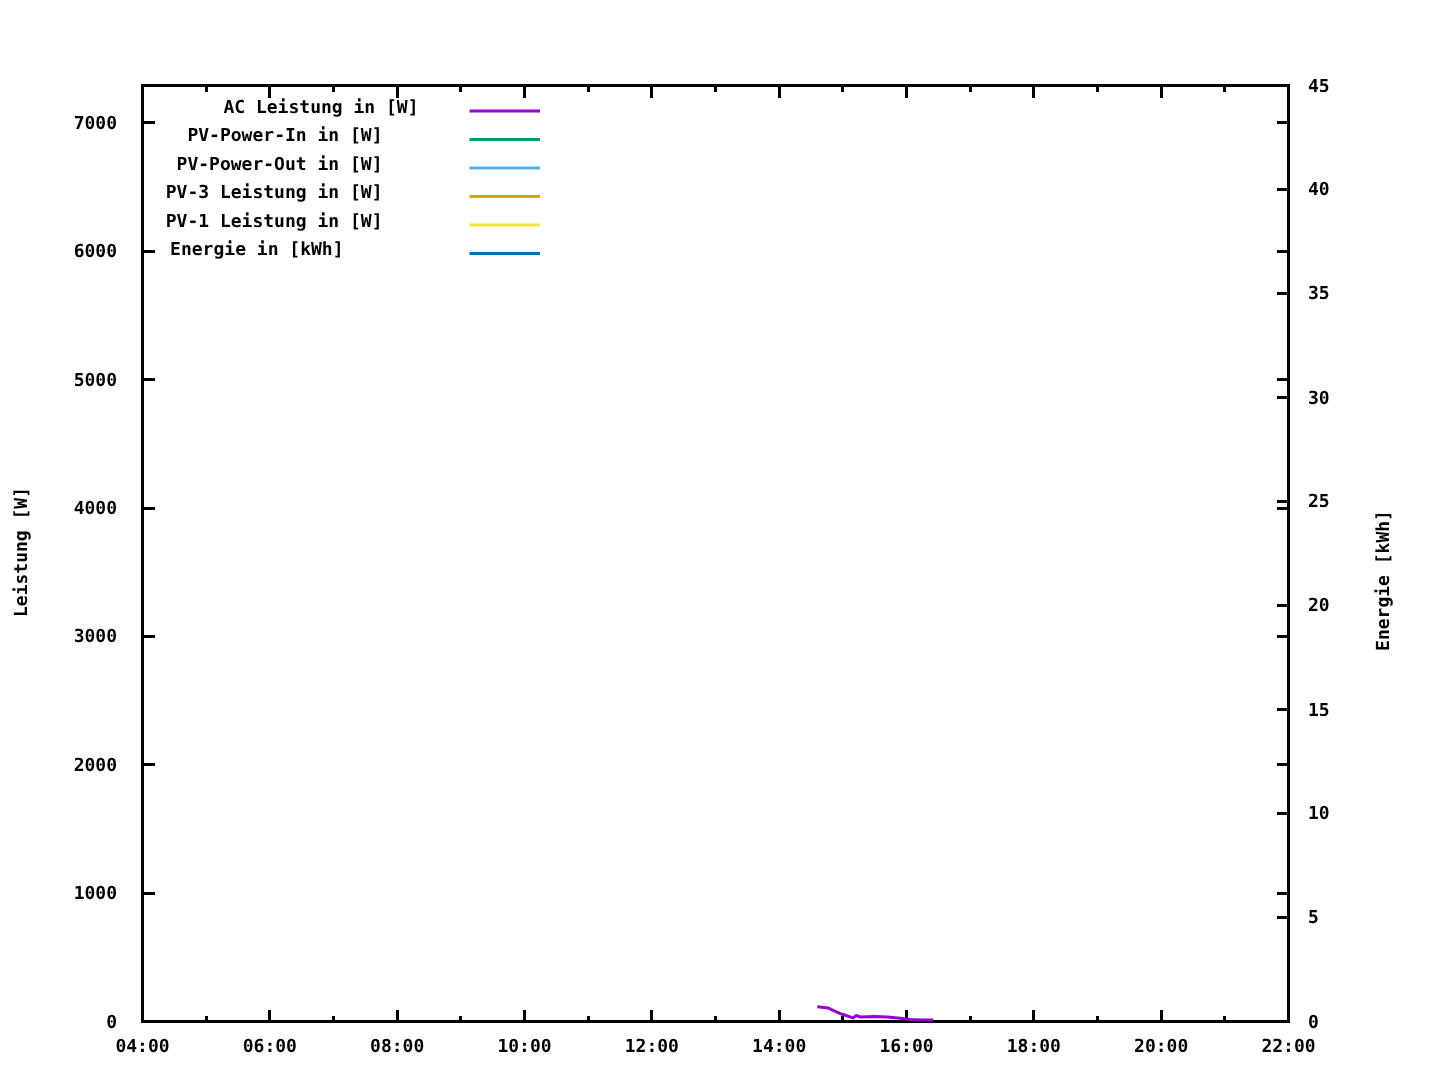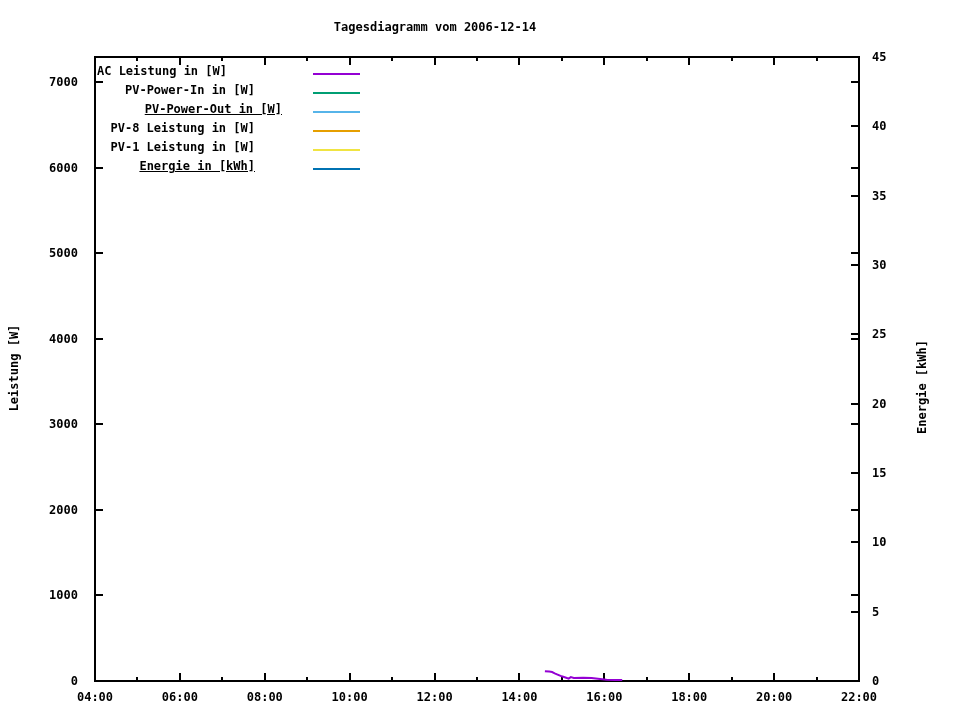--- a/index.html
+++ b/index.html
@@ -59,21 +59,20 @@
   #legend .legend-line {
     position: absolute;
     width: 47px;
     height: 2px;
   }
 </style>
 </head>
 <body>
 
 <div class="screen">
-  <div class="chart-title">Tagesdiagramm vom 2006-12-14</div>
   <div class="ylabel-left">Leistung [W]</div>
   <div class="ylabel-right">Energie [kWh]</div>
   <svg id="plot" width="960" height="720">
       <rect x="95" y="57" width="764" height="624" fill="none" stroke="#000000" stroke-width="2" shape-rendering="crispEdges"></rect>
       <line x1="95" y1="681" x2="95" y2="673" stroke="#000000" stroke-width="2" shape-rendering="crispEdges"></line>
       <line x1="95" y1="57" x2="95" y2="65" stroke="#000000" stroke-width="2" shape-rendering="crispEdges"></line>
       <text x="95" y="701" text-anchor="middle">04:00</text>
       <line x1="179.88888888888889" y1="681" x2="179.88888888888889" y2="673" stroke="#000000" stroke-width="2" shape-rendering="crispEdges"></line>
       <line x1="179.88888888888889" y1="57" x2="179.88888888888889" y2="65" stroke="#000000" stroke-width="2" shape-rendering="crispEdges"></line>
       <text x="179.88888888888889" y="701" text-anchor="middle">06:00</text>
@@ -159,26 +158,26 @@
       <text x="872" y="269" text-anchor="start">30</text>
       <line x1="859" y1="195.66666666666669" x2="851" y2="195.66666666666669" stroke="#000000" stroke-width="2" shape-rendering="crispEdges"></line>
       <text x="872" y="199.66666666666669" text-anchor="start">35</text>
       <line x1="859" y1="126.33333333333337" x2="851" y2="126.33333333333337" stroke="#000000" stroke-width="2" shape-rendering="crispEdges"></line>
       <text x="872" y="130.33333333333337" text-anchor="start">40</text>
       <line x1="859" y1="57" x2="851" y2="57" stroke="#000000" stroke-width="2" shape-rendering="crispEdges"></line>
       <text x="872" y="61" text-anchor="start">45</text>
       <polyline points="544.9,671.2 549.2,671.6 552.1,672.0 554.7,673.3 557.6,674.6 560.6,675.9 563.2,676.7 566.1,677.7 568.7,678.6 570.8,677.1 573.8,678.0 583.1,677.7 591.6,678.0 600.1,678.9 606.5,679.7 614.9,680.0 622.2,680.0" fill="none" stroke="#9400d3" stroke-width="2"></polyline>
     </svg>
   <div id="legend">
-      <div class="legend-label" style="right: 733px; top: 64px;">AC Leistung in [W]</div>
+      <div class="legend-label" style="right: 681px; top: 64px;">AC Leistung in [W]</div>
       <div class="legend-line" style="left: 313px; top: 73px; background: rgb(148, 0, 211);"></div>
       <div class="legend-label" style="right: 705px; top: 83px; text-align: center;">PV-Power-In in [W]</div>
       <div class="legend-line" style="left: 313px; top: 92px; background: rgb(0, 158, 115);"></div>
-      <div class="legend-label" style="right: 678px; top: 102px; text-decoration: underline;">PV-Power-Out in [W]</div>
+      <div class="legend-label" style="right: 705px; top: 102px;">PV-Power-Out in [W]</div>
       <div class="legend-line" style="left: 313px; top: 111px; background: rgb(86, 180, 233);"></div>
-      <div class="legend-label" style="right: 705px; top: 121px;">PV-8 Leistung in [W]</div>
+      <div class="legend-label" style="right: 705px; top: 121px;">PV-3 Leistung in [W]</div>
       <div class="legend-line" style="left: 313px; top: 130px; background: rgb(230, 159, 0);"></div>
       <div class="legend-label" style="right: 705px; top: 140px;">PV-1 Leistung in [W]</div>
       <div class="legend-line" style="left: 313px; top: 149px; background: rgb(240, 228, 66);"></div>
-      <div class="legend-label" style="right: 705px; top: 159px; text-decoration: underline;">Energie in [kWh]</div>
+      <div class="legend-label" style="right: 731px; top: 159px;">Energie in [kWh]</div>
       <div class="legend-line" style="left: 313px; top: 168px; background: rgb(0, 114, 178);"></div>
     </div>
 </div>
 
 </body></html>

